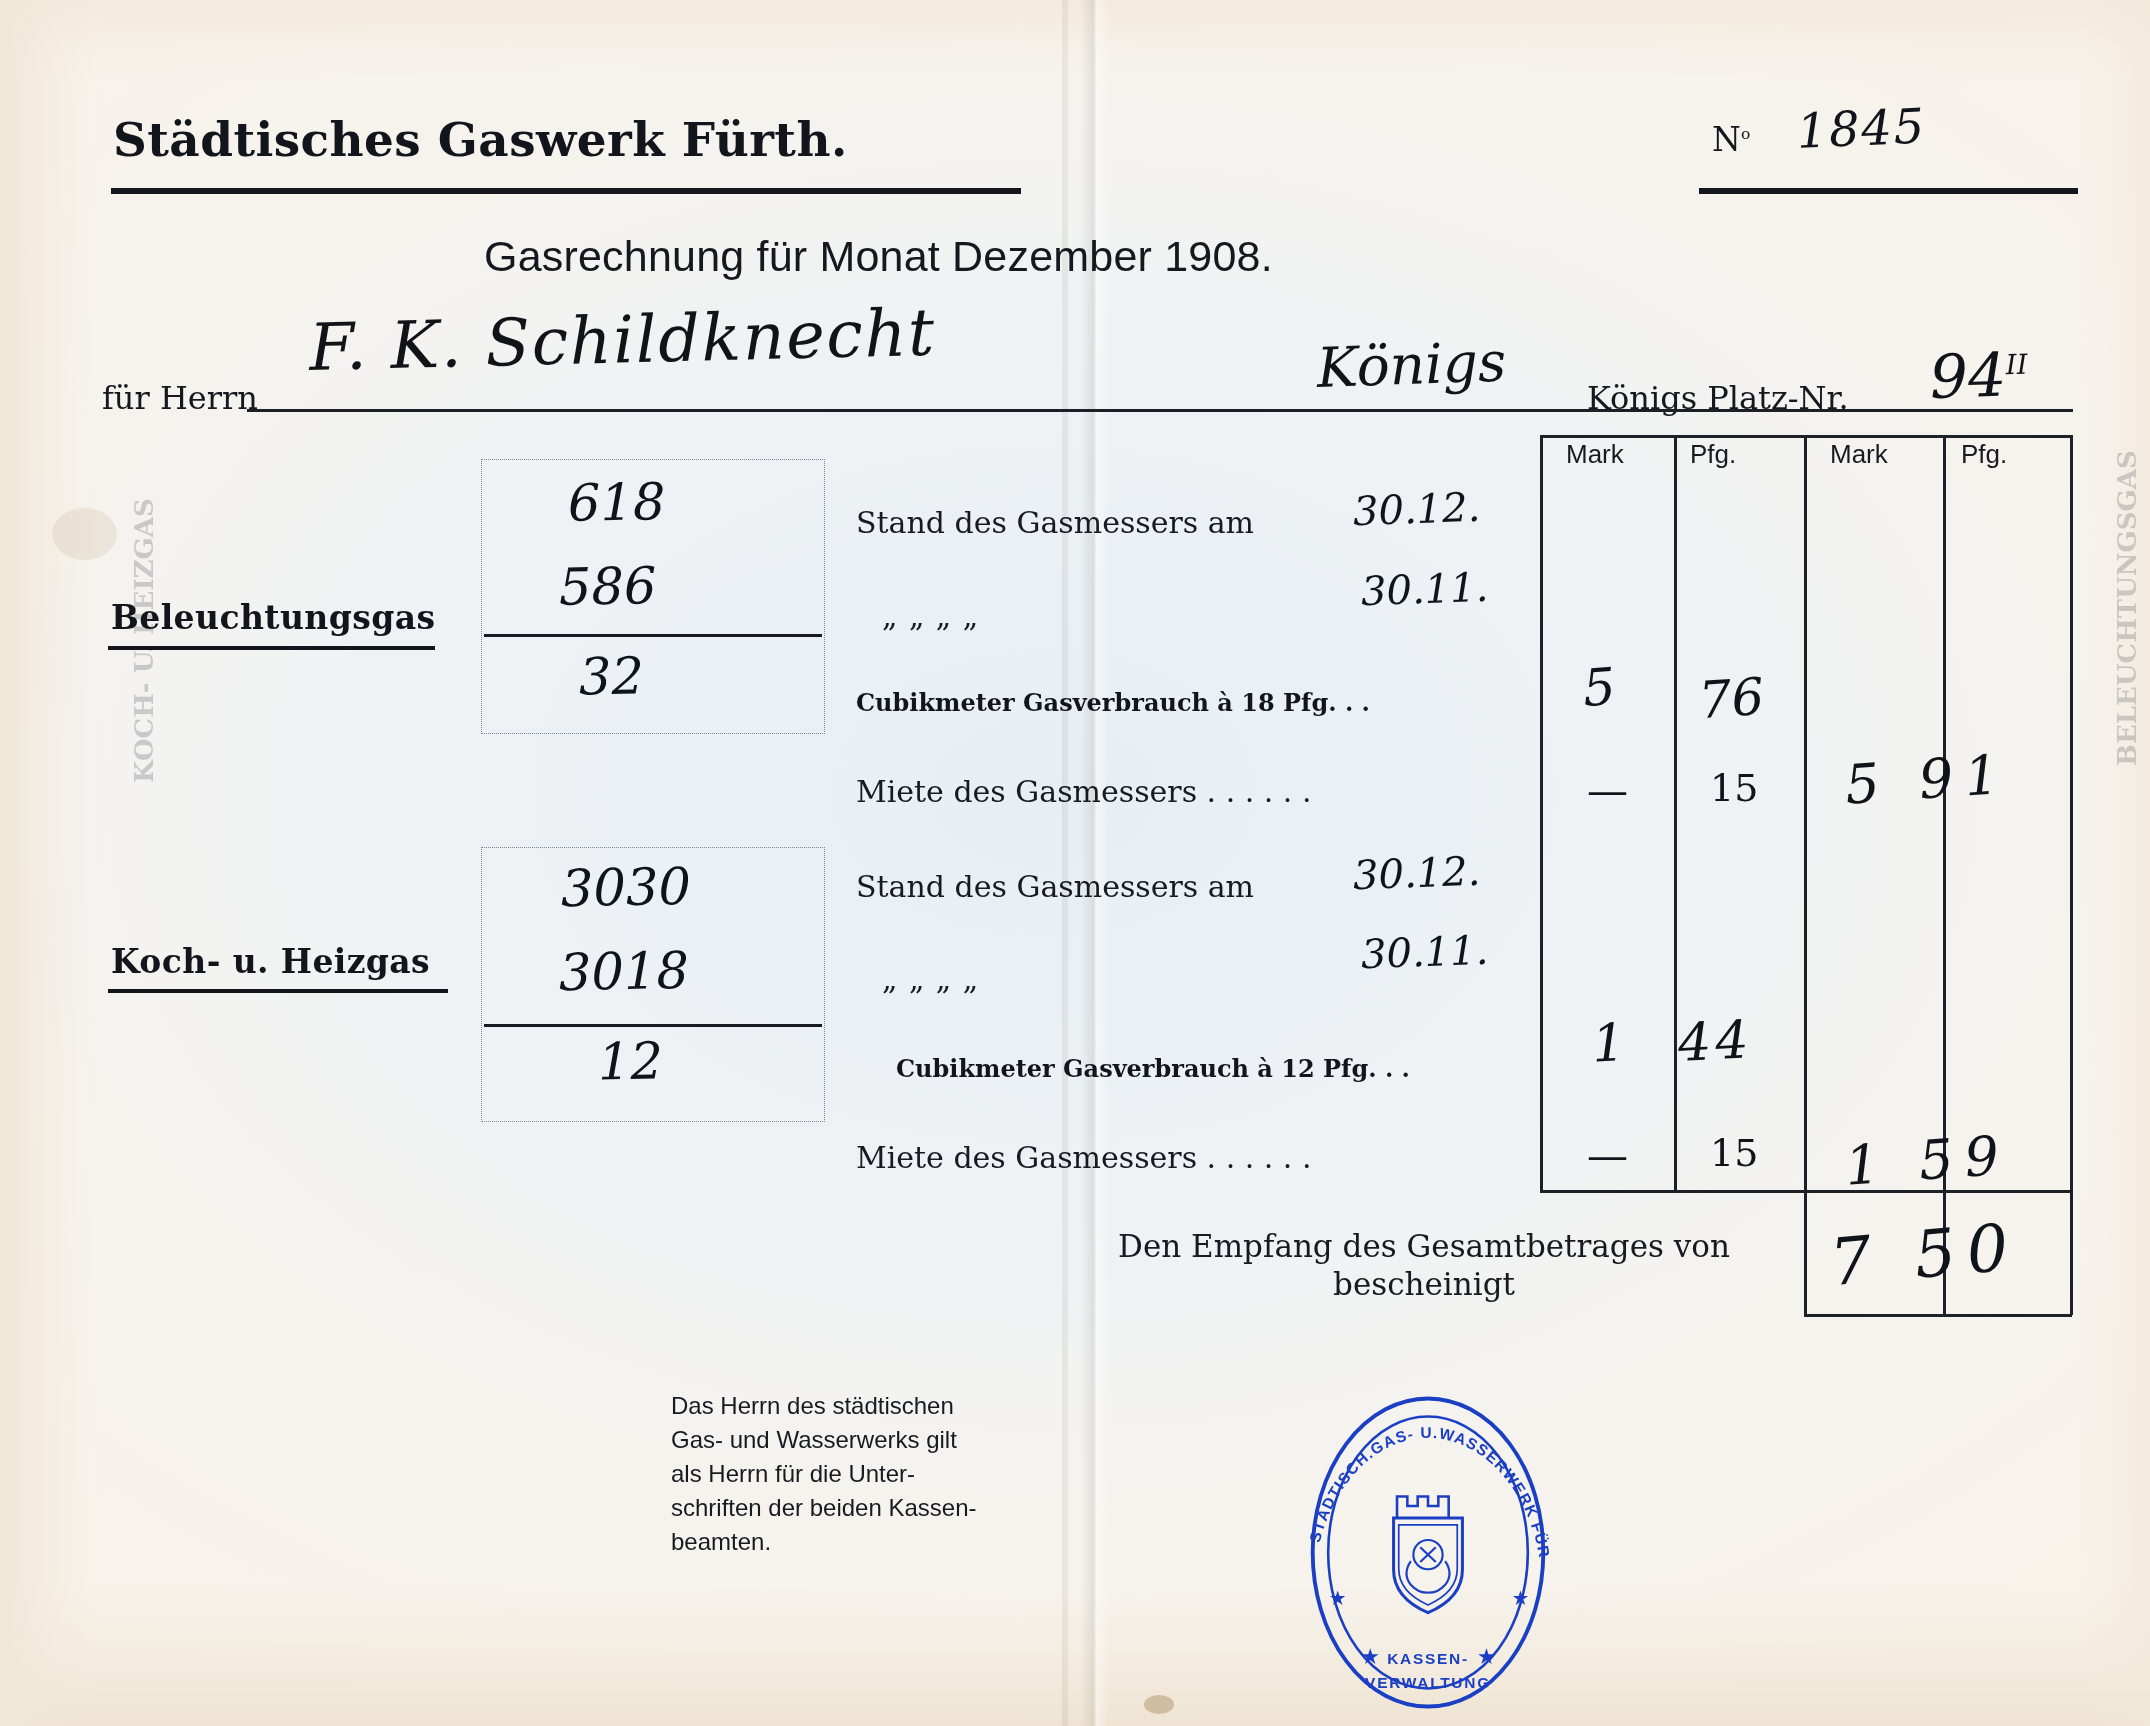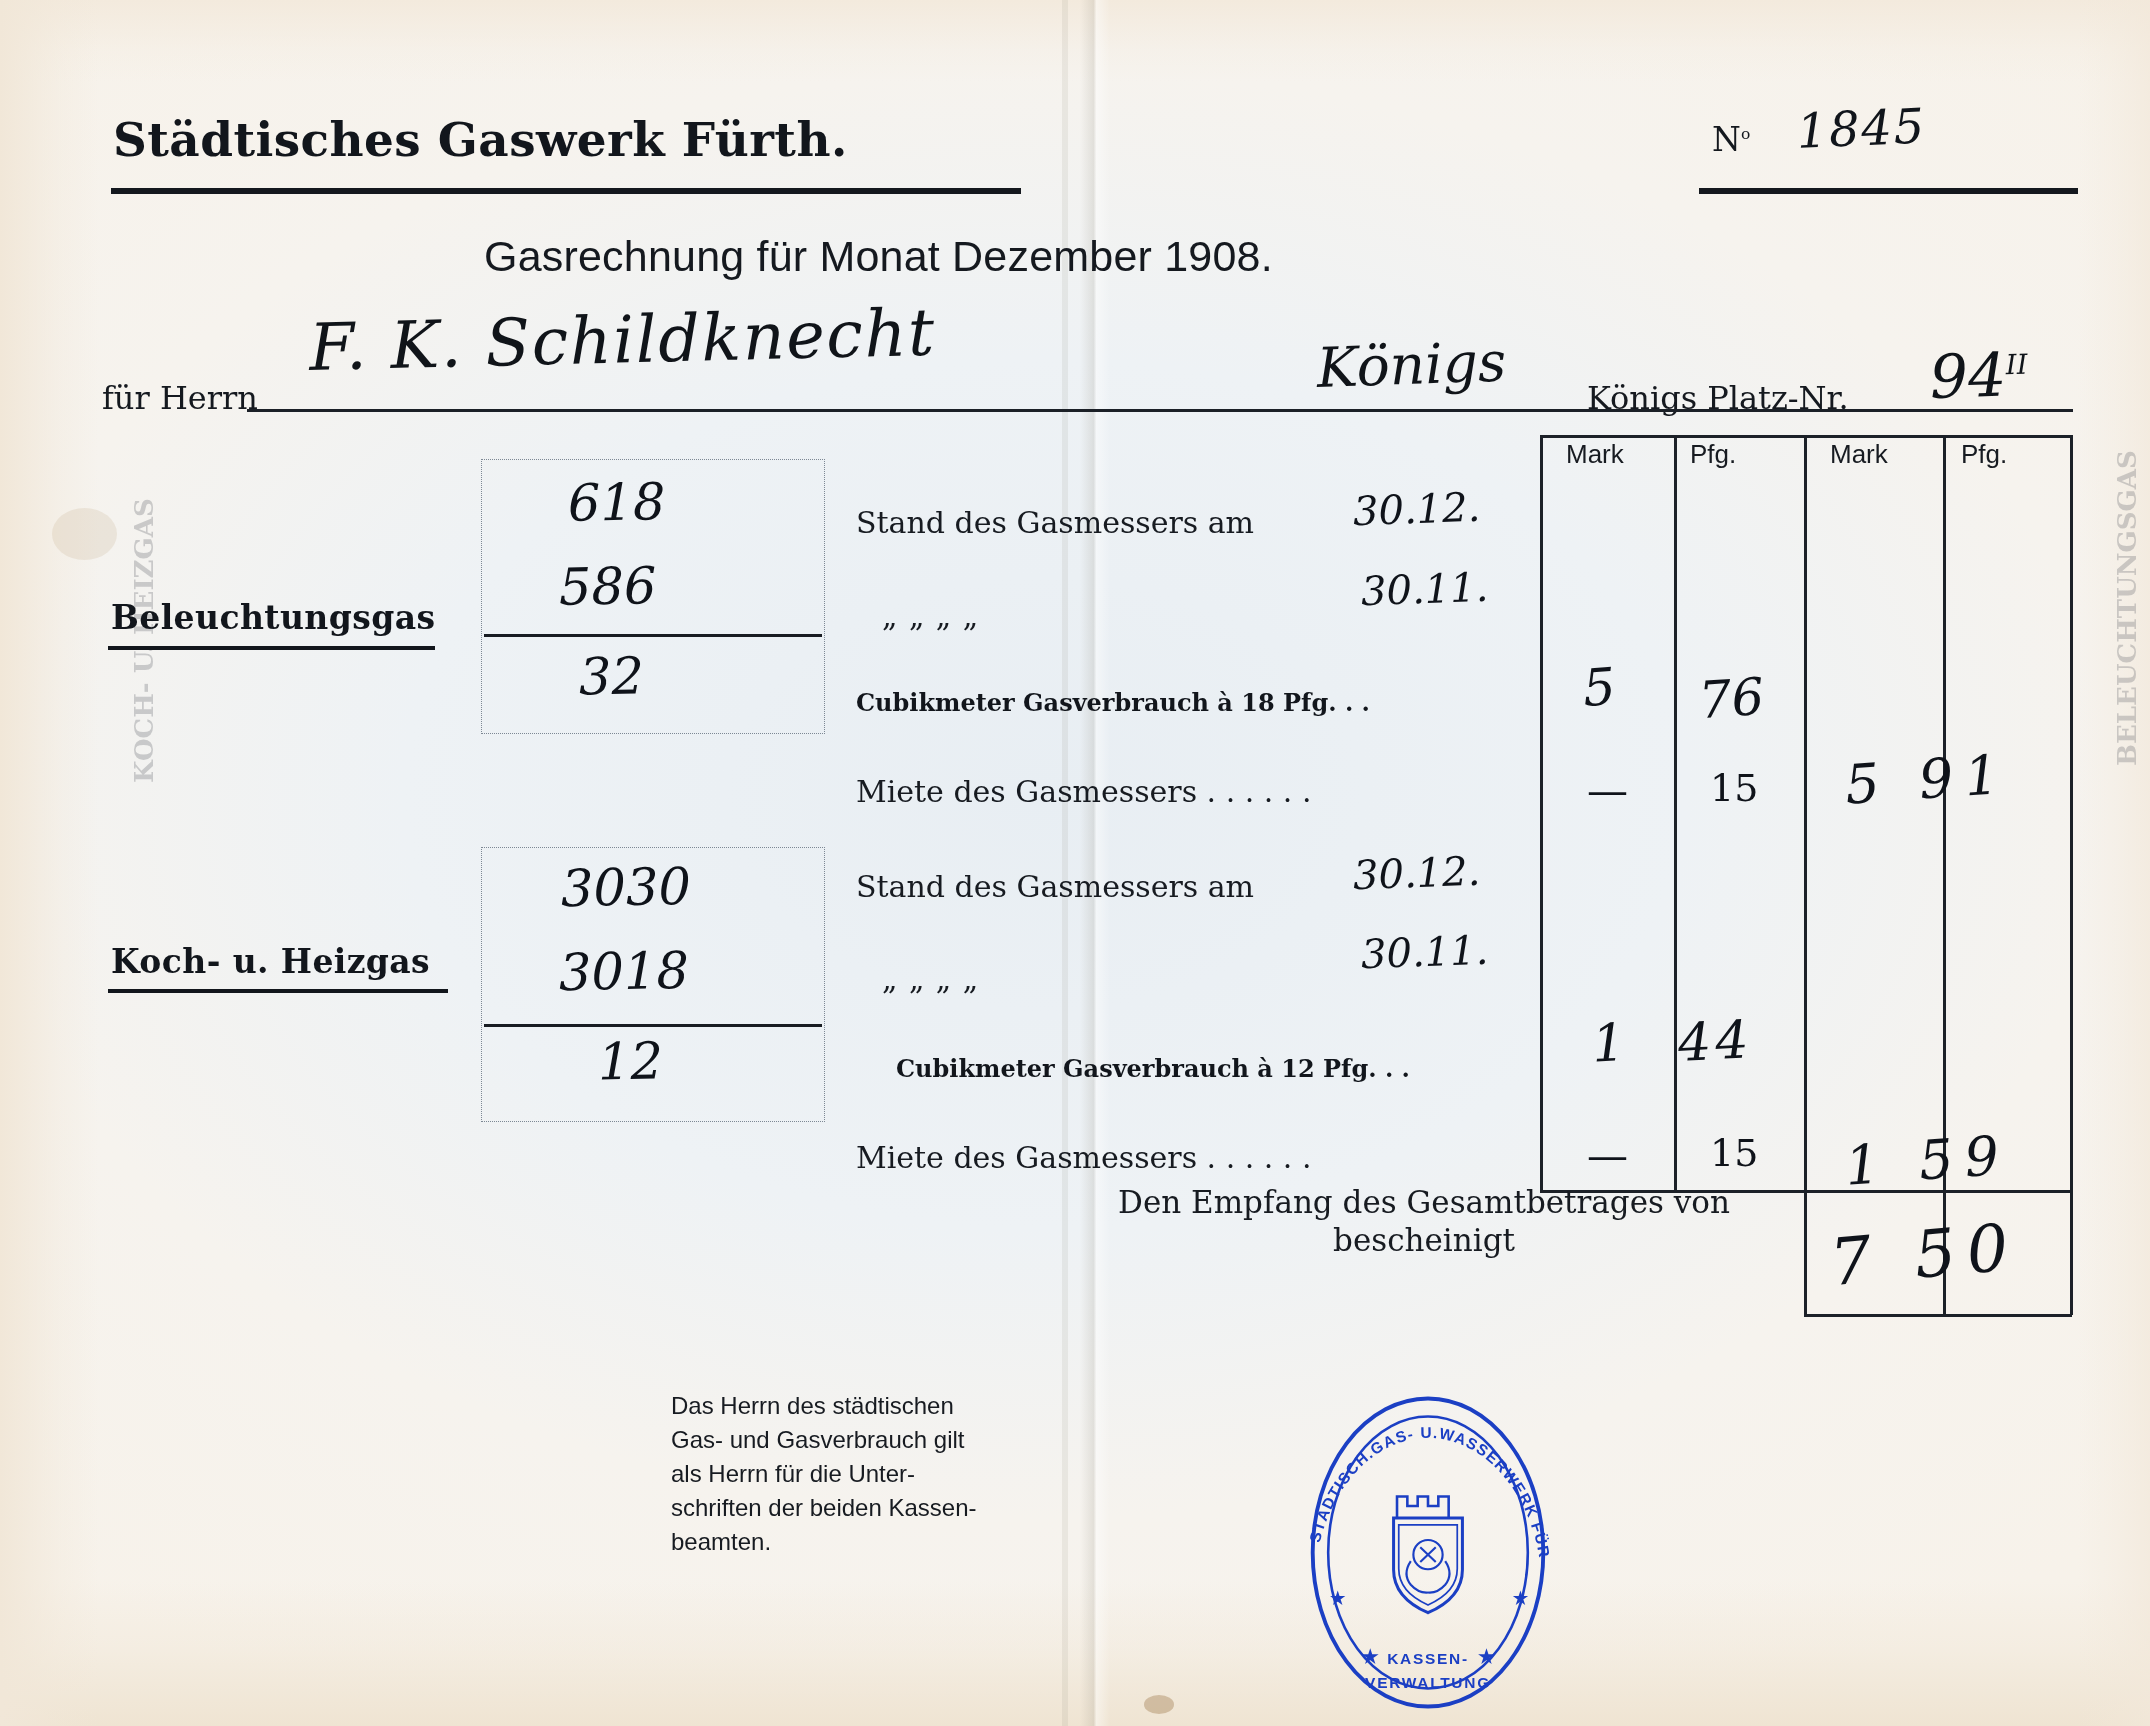--- a/index.html
+++ b/index.html
@@ -224,21 +224,21 @@
     font-family: "DejaVu Serif", serif;
     font-weight: bold;
     font-size: 24px;
     color: #12161c;
     white-space: nowrap;
   }
 
   
   .empfang {
     position: absolute;
-    left: 1084px; top: 1184px;
+    left: 1084px; top: 1228px;
     width: 680px;
     text-align: center;
     font-family: "DejaVu Serif", serif;
     font-size: 31px;
     line-height: 1.22;
     color: #171b21;
   }
   .gaswerk-sig {
     position: absolute;
     left: 1187px; top: 1327px;
@@ -386,21 +386,21 @@
   <div class="empfang">
     <span>Den Empfang des Gesamtbetrages von</span><br>
     <span>bescheinigt</span>
   </div>
 
   <div class="hw" style="left:1830px; top:1217px; font-size:65px; letter-spacing:11.2px; transform:rotate(-5deg);">7 50</div>
 
 
   <div class="siegel">
     <div>Das Herrn des städtischen</div>
-    <div>Gas- und Gasverbrauch gilt</div>
+    <div>Gas- und Wasserwerks gilt</div>
     <div>als Herrn für die Unter-</div>
     <div>schriften der beiden Kassen-</div>
     <div class="last">beamten.</div>
   </div>
 
   <div class="stamp">
     <svg viewBox="0 0 660 760" xmlns="http://www.w3.org/2000/svg">
       <defs>
         <path id="arcTop" d="M 70,400 A 265,355 0 0 1 590,400" fill="none"></path>
         <path id="arcBottom" d="M 110,420 A 228,310 0 0 0 550,420" fill="none"></path>

